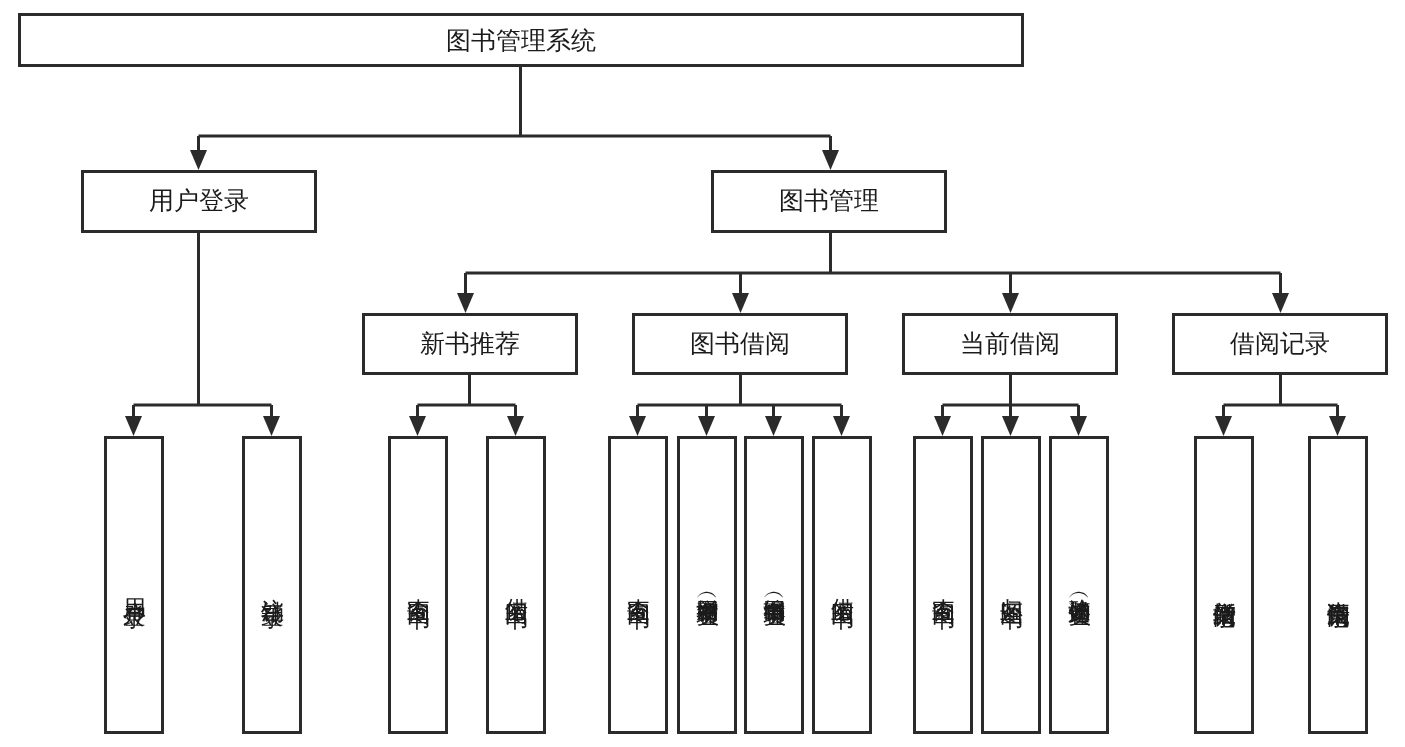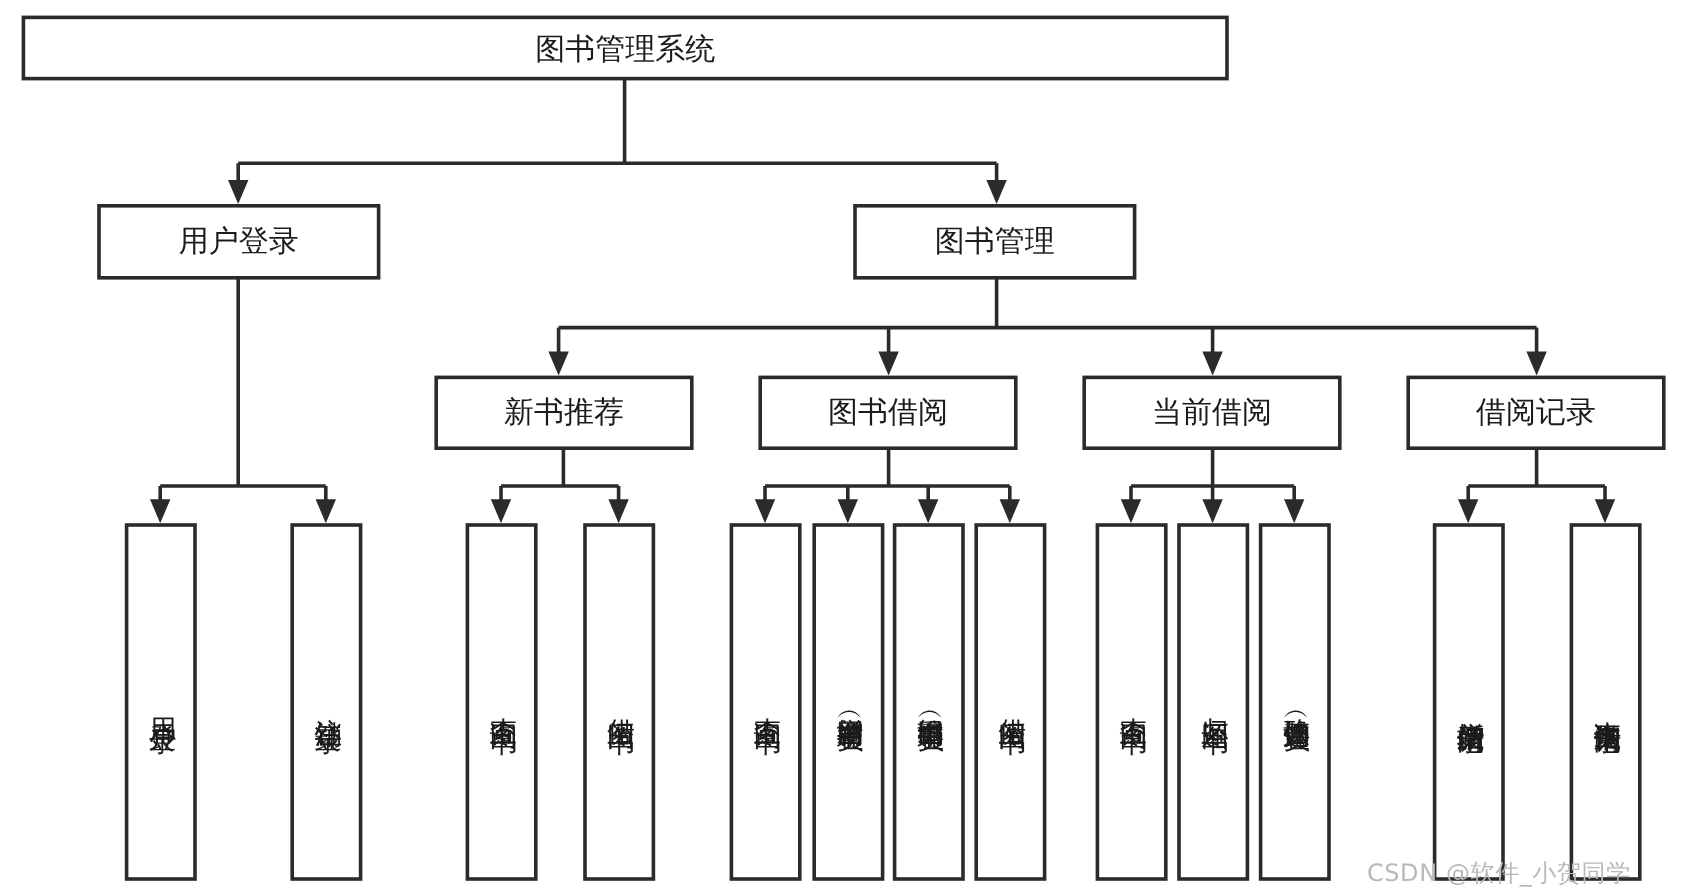--- a/index.html
+++ b/index.html
@@ -213,15 +213,14 @@
   <div class="leaf-label" style="left:746px; top:438px; width:57px; height:295px; font-size:22px; letter-spacing:1px;">编辑图书（管理员）</div>
   <div class="leaf-label" style="left:814px; top:438px; width:57px; height:295px;">借阅图书</div>
 
   <div class="leaf-label" style="left:915px; top:438px; width:57px; height:295px;">查询图书</div>
   <div class="leaf-label" style="left:983px; top:438px; width:57px; height:295px;">归还图书</div>
   <div class="leaf-label" style="left:1051px; top:438px; width:57px; height:295px; font-size:22px; letter-spacing:1px;">确认归还（管理员）</div>
 
   <div class="leaf-label" style="left:1196px; top:438px; width:57px; height:295px; letter-spacing:1px;">新增借阅记录</div>
   <div class="leaf-label" style="left:1310px; top:438px; width:57px; height:295px; letter-spacing:1px;">查询借阅记录</div>
 
-  <div class="watermark">CSDN @软件_小贺同学</div>
 
 </div>
 
 </body></html>

